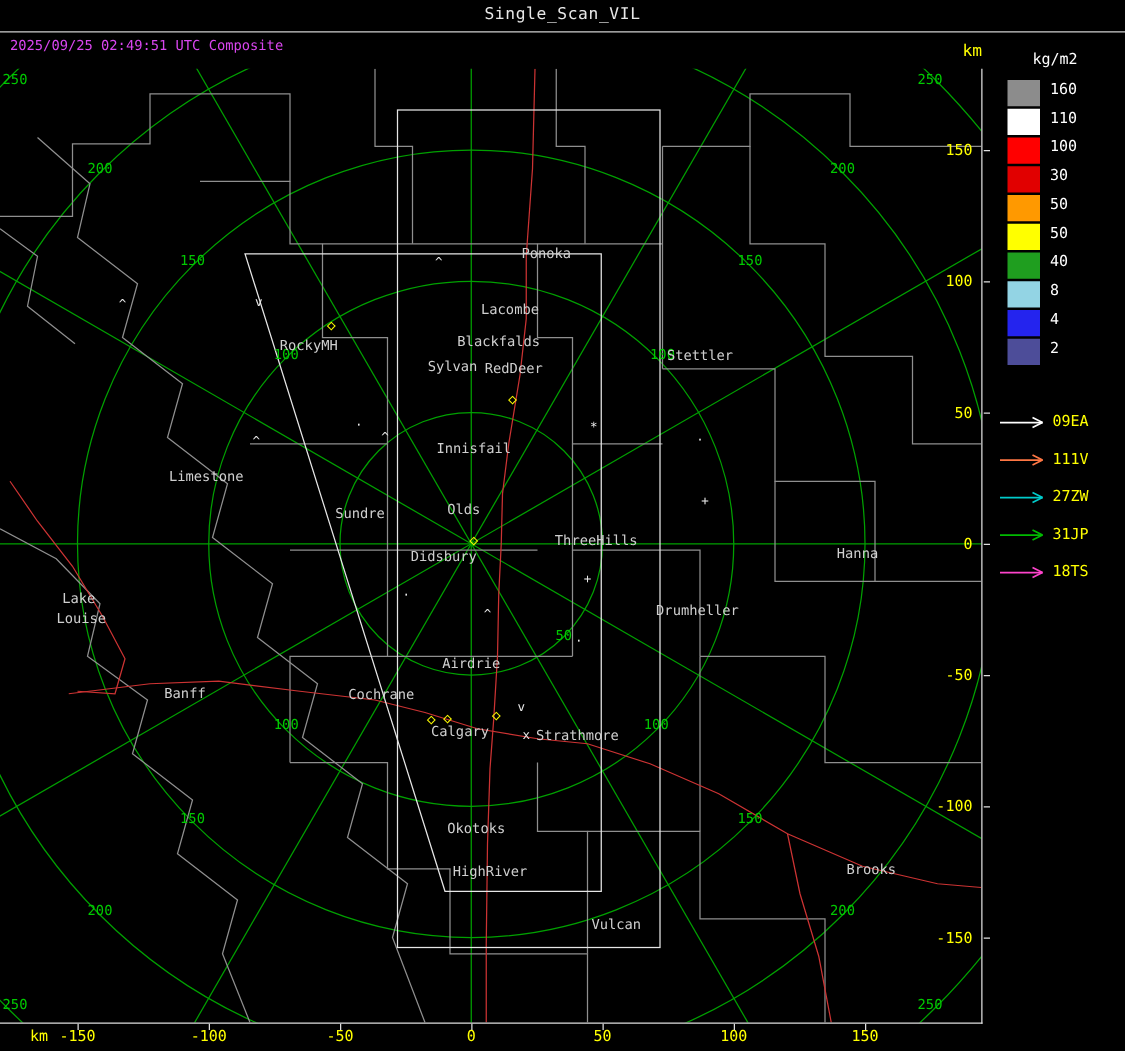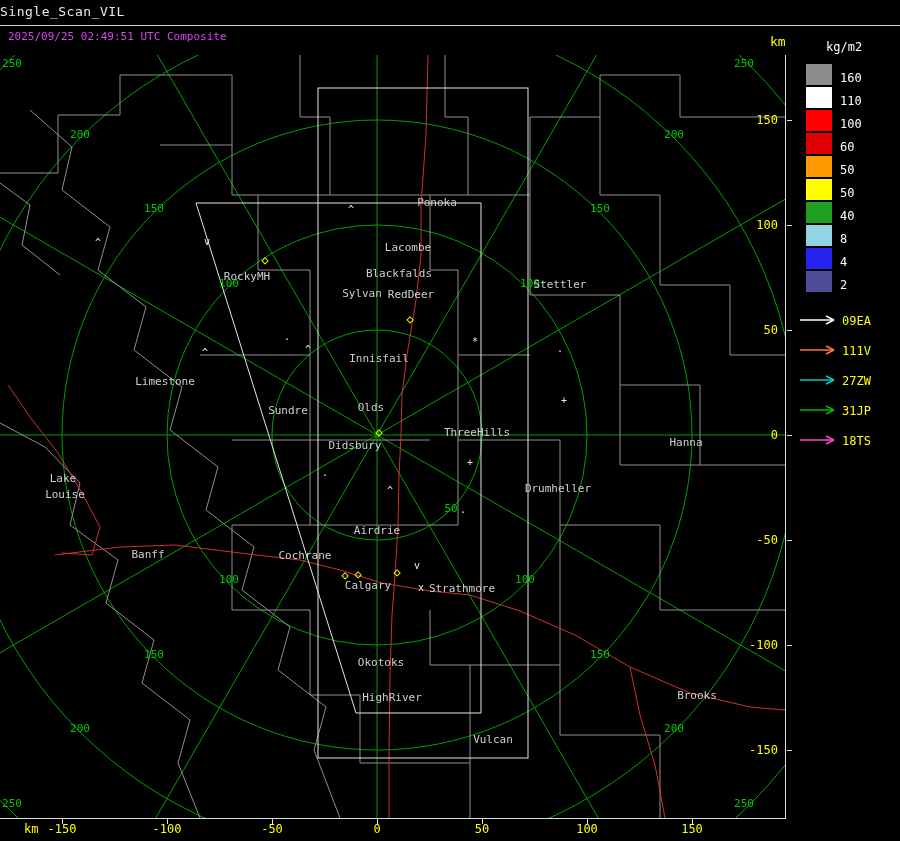--- a/index.html
+++ b/index.html
@@ -1,39 +1,39 @@
 <!DOCTYPE html>
 <html><head>
 <meta charset="utf-8">
 <style>
   *{margin:0;padding:0;box-sizing:border-box}
   html,body{background:#000;width:900px;height:841px;position:relative;overflow:hidden;
     font-family:"DejaVu Sans Mono",monospace;}
   .titlebar{position:absolute;top:0;left:0;width:900px;height:25px;color:#e8e8e8;
-    font-size:13px;line-height:24px;letter-spacing:.5px}
+    font-size:13px;text-align:center;line-height:24px;letter-spacing:.5px}
   .title-sep{position:absolute;top:25px;left:0;width:900px;height:1px;background:#cfcfcf}
   .timestamp{position:absolute;top:30px;left:8px;color:#d946ef;font-size:11px}
   .unit-top-right{position:absolute;top:34px;left:770px;color:#ffff00;font-size:13px}
   #map-wrap{position:absolute;left:0;top:55px;width:785px;height:763px;background:#000}
   #map-svg{position:absolute;left:0;top:0;width:785px;height:763px}
   .border-right{position:absolute;left:785px;top:55px;width:1px;height:764px;background:#dedede}
   .border-bottom{position:absolute;left:0;top:818px;width:786px;height:1px;background:#dedede}
   #axis-layer{position:absolute;left:0;top:0;width:900px;height:841px;pointer-events:none}
   .ytick-label{position:absolute;width:40px;right:122px;text-align:right;color:#ffff00;font-size:12px}
   .ytick-mark{position:absolute;left:787px;width:5px;height:1px;background:#dedede}
   .xtick-label{position:absolute;width:44px;top:822px;text-align:center;color:#ffff00;font-size:12px}
   .xtick-mark{position:absolute;top:819px;width:1px;height:5px;background:#dedede}
   .unit-bottom-left{position:absolute;left:24px;top:822px;color:#ffff00;font-size:12px}
   .cb-unit{position:absolute;left:826px;top:40px;color:#ffffff;font-size:12px}
   #colorbar-rows{position:absolute;left:806px;top:64px}
-  .cb-row{display:flex;align-items:flex-end;height:21px;margin-bottom:2px}
+  .cb-row{display:flex;align-items:flex-start;height:21px;margin-bottom:2px}
   .cb-swatch{width:26px;height:21px}
   .cb-label{margin-left:8px;color:#ffffff;font-size:12px}
   #radar-legend{position:absolute;left:798px;top:314px}
-  .rl-row{display:flex;align-items:flex-start;height:30px}
+  .rl-row{display:flex;align-items:flex-end;height:30px}
   .rl-label{margin-left:6px;color:#ffff00;font-size:12px}
   #g-cities text{font-size:11px;text-anchor:middle}
   #g-range-labels text{font-size:11px;text-anchor:middle}
   #g-site-markers text{font-size:12px;text-anchor:middle}
   #g-point-markers text{font-size:10px;text-anchor:middle}
 </style>
 </head>
 <body>
 
 <div class="titlebar">Single_Scan_VIL</div>
@@ -223,21 +223,21 @@
     <div class="cb-row">
       <div class="cb-swatch" style="background: rgb(255, 255, 255);"></div>
       <div class="cb-label">110</div>
     </div>
     <div class="cb-row">
       <div class="cb-swatch" style="background: rgb(255, 0, 0);"></div>
       <div class="cb-label">100</div>
     </div>
     <div class="cb-row">
       <div class="cb-swatch" style="background: rgb(225, 0, 0);"></div>
-      <div class="cb-label">60</div>
+      <div class="cb-label">30</div>
     </div>
     <div class="cb-row">
       <div class="cb-swatch" style="background: rgb(255, 153, 0);"></div>
       <div class="cb-label">50</div>
     </div>
     <div class="cb-row">
       <div class="cb-swatch" style="background: rgb(255, 255, 0);"></div>
       <div class="cb-label">50</div>
     </div>
     <div class="cb-row">

